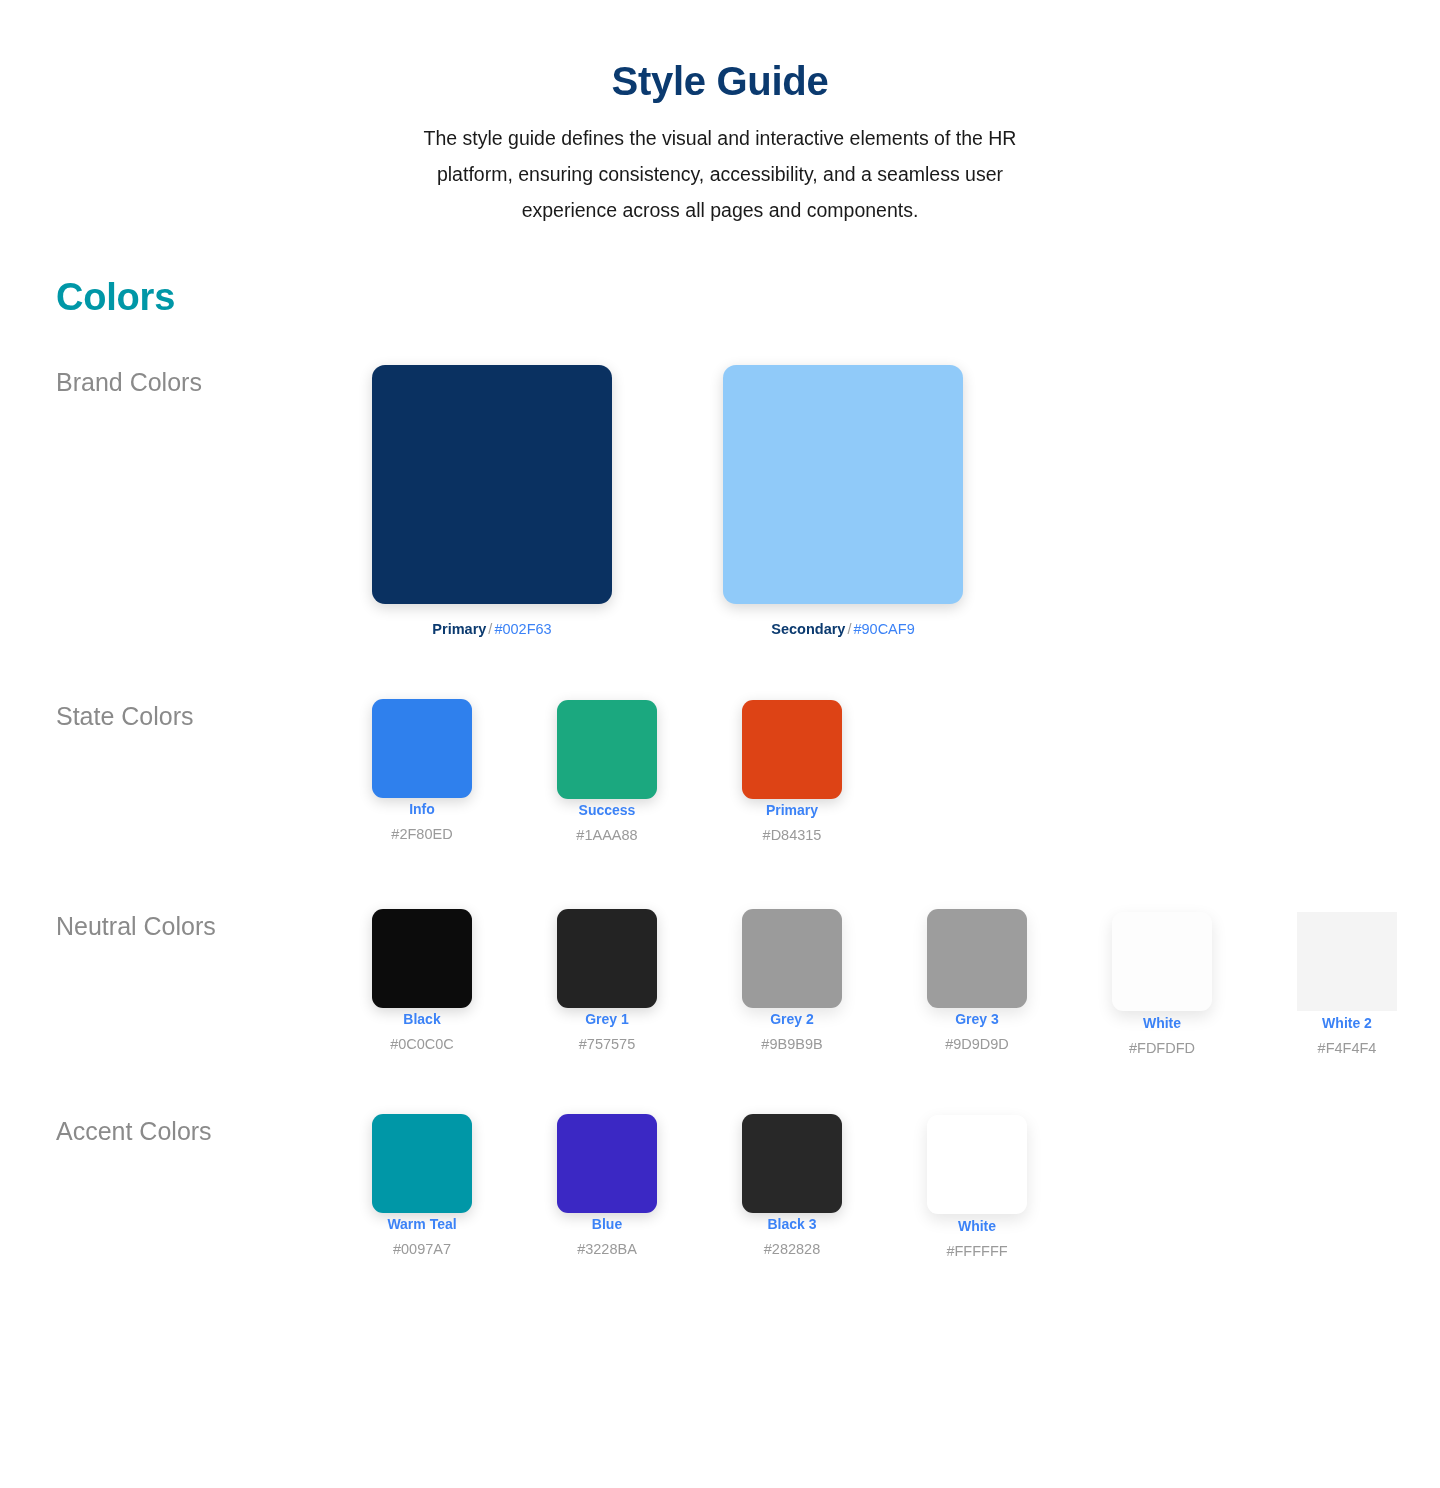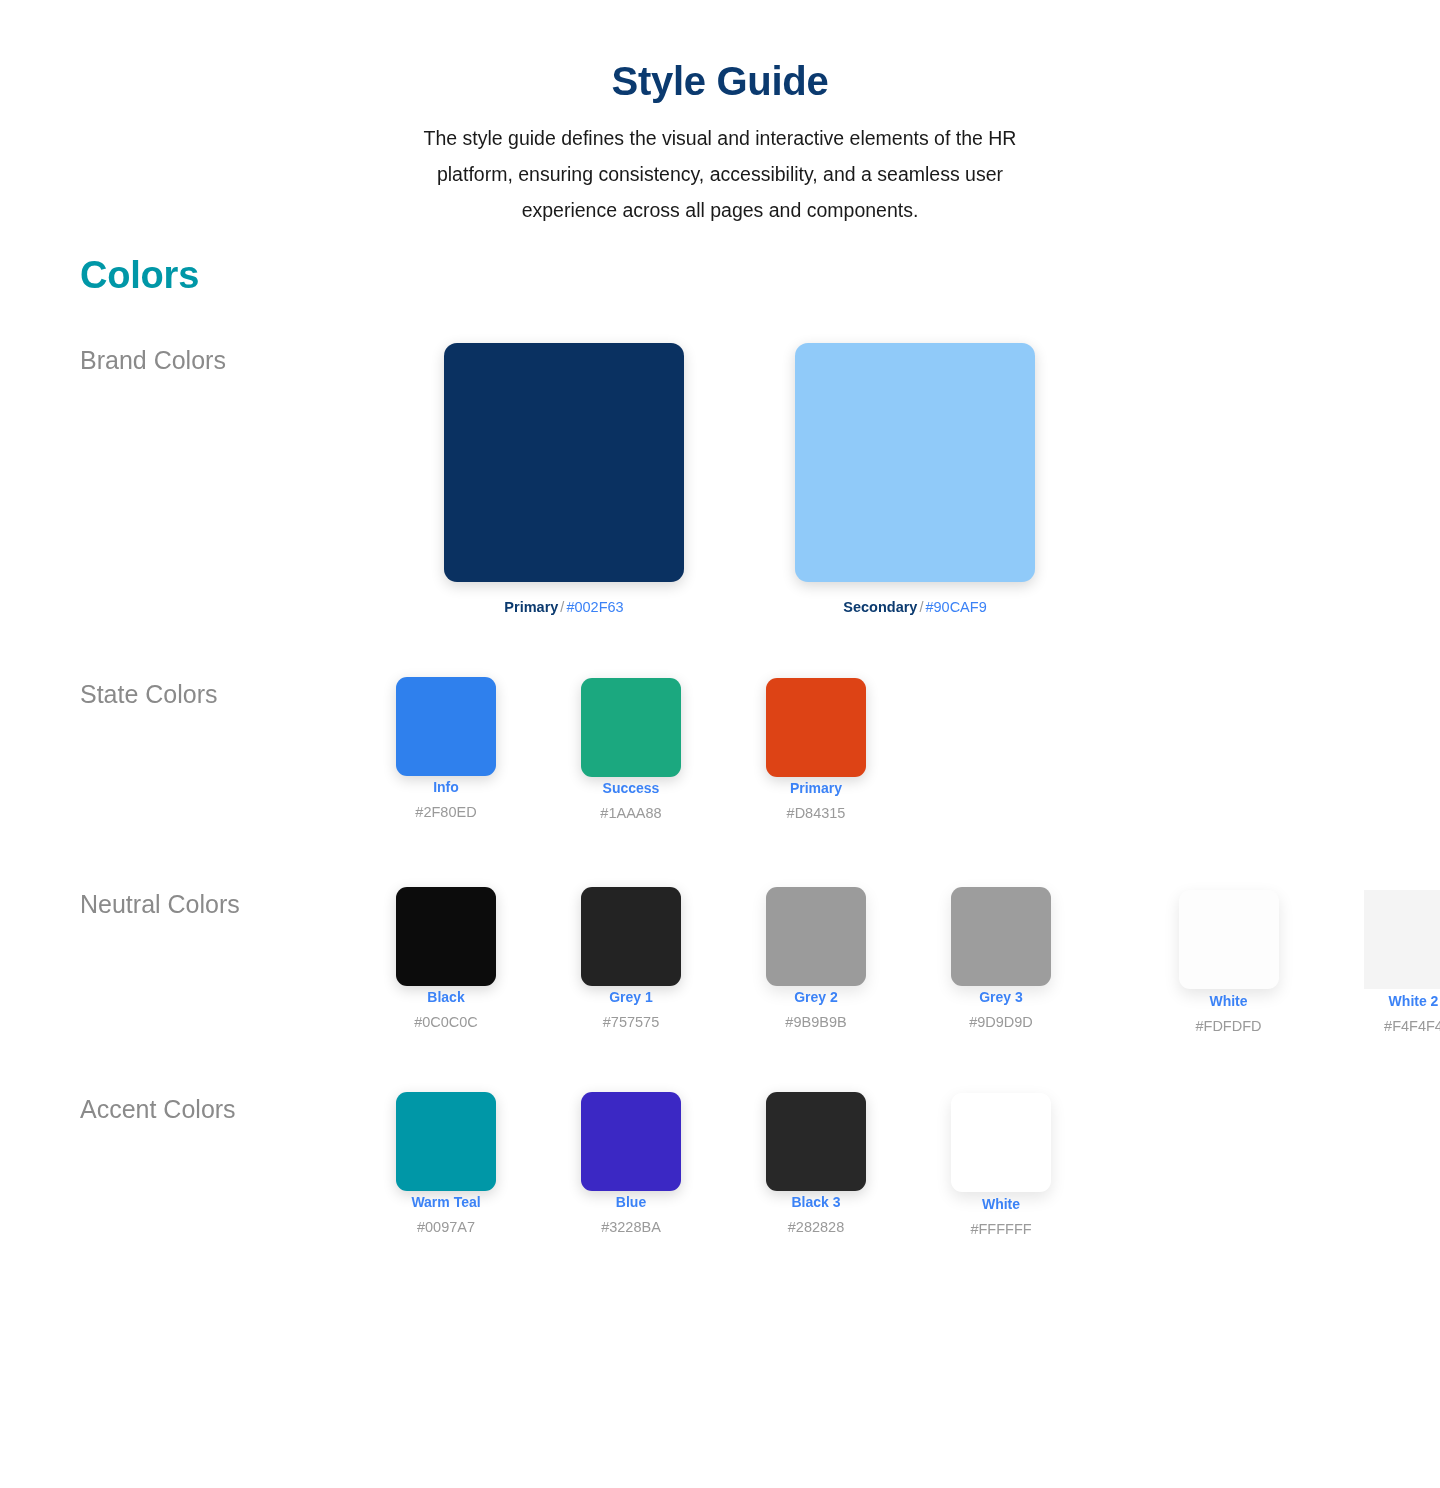--- a/index.html
+++ b/index.html
@@ -36,22 +36,22 @@
     margin: 16px auto 8px;
     width: 600px;
     font-size: 19.5px;
     line-height: 36px;
     color: #1A1A1A;
     font-weight: 400;
   }
 
   
   .section {
-    margin-top: 26px;
-    padding-left: 80px;
+    margin-top: 48px;
+    padding-left: 56px;
   }
 
   .section-title {
     font-size: 38px;
     font-weight: bold;
     color: #0097A7;
     letter-spacing: -0.2px;
   }
 
   .rows {
@@ -165,28 +165,28 @@
     display: block;
     margin-top: 6px;
     font-size: 14.5px;
     color: #9A9A9A;
     font-weight: 400;
     line-height: 1.35;
     white-space: nowrap;
   }
 
   
-  .row-brand { margin-top: 0; gap: 48px; }
+  .row-brand { margin-top: 0; }
   .row-state { margin-top: 62px; }
   .row-neutral { margin-top: 64px; }
   .row-accent { margin-top: 55px; }
 
   .nudge-1 { margin-top: 1px; }
   .nudge-2 { margin-top: 2px; }
-  .nudge-3 { margin-top: 3px; align-items: center; }
+  .nudge-3 { margin-top: 3px; }
 </style>
 </head>
 <body>
 
 <header class="page-header">
   <h1 class="page-title">Style Guide</h1>
   <p class="page-subtitle">The style guide defines the visual and interactive elements of the HR platform, ensuring consistency, accessibility, and a seamless user experience across all pages and components.</p>
 </header>
 
 <main class="section">

